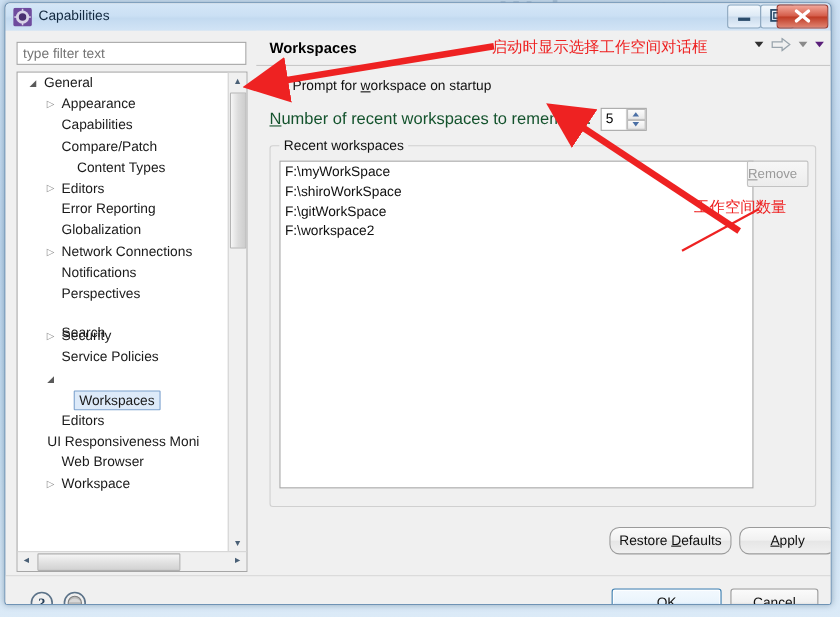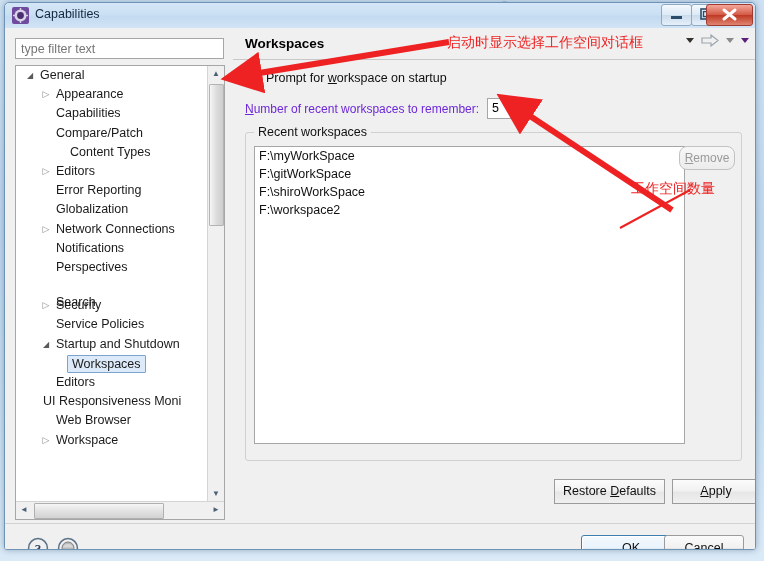--- a/index.html
+++ b/index.html
@@ -233,21 +233,21 @@
     margin-left: 6px;
     font-size: 12.5px;
     color: #101010;
   }
   
   #num-row {
     position: absolute;
     left: 12px; top: 70px;
     display: flex; align-items: center;
   }
-  #num-label { font-size: 12px; color: #6d28d9; }
+  #num-label { font-size: 15px; color: #14532d; }
   #spinner {
     margin-left: 8px;
     width: 42px; height: 21px;
     border: 1px solid #a6a6a6;
     background: #fff;
     display: flex;
     box-sizing: border-box;
   }
   #spinner-value {
     flex: 1;
@@ -317,34 +317,34 @@
     line-height: 18px;
     height: 18px;
     white-space: nowrap;
     cursor: default;
   }
   #remove-btn {
     position: absolute;
     right: 7px; top: 21px;
     width: 56px; height: 24px;
     border: 1px solid #c2c2c2;
-    border-radius: 8px;
+    border-radius: 2px;
     background: linear-gradient(180deg,#f7f7f7,#ececec);
     color: #9a9a9a;
     font-size: 12px;
-    text-align: center;
+    text-align: left;
     line-height: 22px;
     box-sizing: border-box;
   }
   
   #restore-btn, #apply-btn {
     position: absolute;
     height: 25px;
     border: 1px solid #9b9b9b;
-    border-radius: 0;
+    border-radius: 9px;
     background: linear-gradient(180deg,#fbfbfb 0%,#f1f1f1 48%,#e6e6e6 52%,#f0f0f0 100%);
     font-size: 12.5px;
     color: #101010;
     text-align: center;
     line-height: 23px;
     box-sizing: border-box;
   }
   #restore-btn { left: 321px; top: 451px; width: 111px; }
   #apply-btn   { left: 439px; top: 451px; width: 88px; }
   
@@ -372,21 +372,21 @@
     top: 11px;
     height: 26px;
     border-radius: 3px;
     font-size: 12.5px;
     text-align: center;
     line-height: 24px;
     color: #101010;
     box-sizing: border-box;
   }
   #ok-btn {
-    left: 576px; width: 100px;
+    left: 551px; width: 100px;
     border: 1px solid #3c7fb1;
     background: linear-gradient(180deg,#f3f9fe 0%,#eaf4fc 48%,#dcecfa 52%,#eaf5fe 100%);
     box-shadow: inset 0 0 0 1px #fff;
     text-align: center;
   }
   #cancel-btn {
     left: 659px; width: 80px;
     border: 1px solid #9b9b9b;
     background: linear-gradient(180deg,#fbfbfb 0%,#f1f1f1 48%,#e6e6e6 52%,#f0f0f0 100%);
   }
@@ -499,21 +499,20 @@
           </div>
           <div class="tree-item">
             <span class="tw" style="left: 23px;">▷</span>
             <span class="tree-label" style="left: 40px;">Security</span>
           </div>
           <div class="tree-item">
             <span class="tree-label" style="left: 40px;">Service Policies</span>
           </div>
           <div class="tree-item">
             <span class="tw" style="left: 23px; color: rgb(90, 90, 90); font-size: 8px;">◢</span>
-            <span class="tree-label" style="left: 40px;">Startup and Shutdown</span>
           </div>
           <div class="tree-item selected">
             <span class="tree-label" style="left: 56px;">Workspaces</span>
           </div>
           <div class="tree-item">
             <span class="tree-label" style="left: 40px;">Editors</span>
           </div>
           <div class="tree-item">
             <span class="tree-label" style="left: 27px;">UI Responsiveness Moni</span>
           </div>
@@ -571,22 +570,22 @@
               </div>
           </div>
         </div>
       </div>
 
       <div id="groupbox">
         <div id="group-border"></div>
         <div id="group-legend">Recent workspaces</div>
         <div id="ws-list">
             <div class="ws-item">F:\myWorkSpace</div>
+            <div class="ws-item">F:\shiroWorkSpace</div>
             <div class="ws-item">F:\gitWorkSpace</div>
-            <div class="ws-item">F:\shiroWorkSpace</div>
             <div class="ws-item">F:\workspace2</div>
           </div>
         <div id="remove-btn"><u class="mn">R</u>emove</div>
       </div>
 
       <div id="restore-btn">Restore <u class="mn">D</u>efaults</div>
       <div id="apply-btn"><u class="mn">A</u>pply</div>
     </div>
 
     <div id="bottom-sep"></div>

